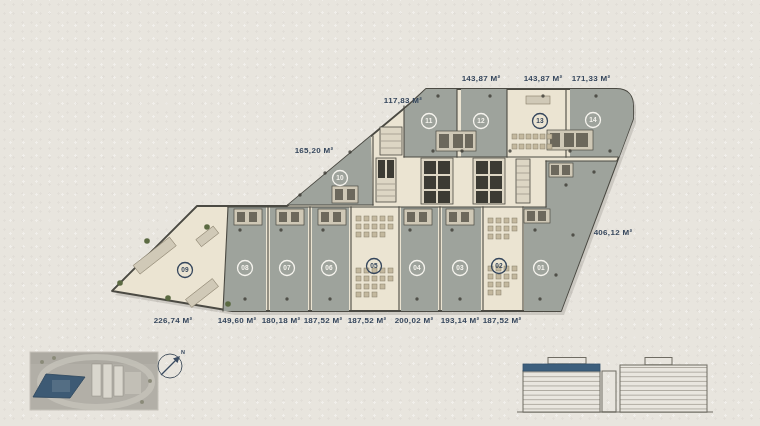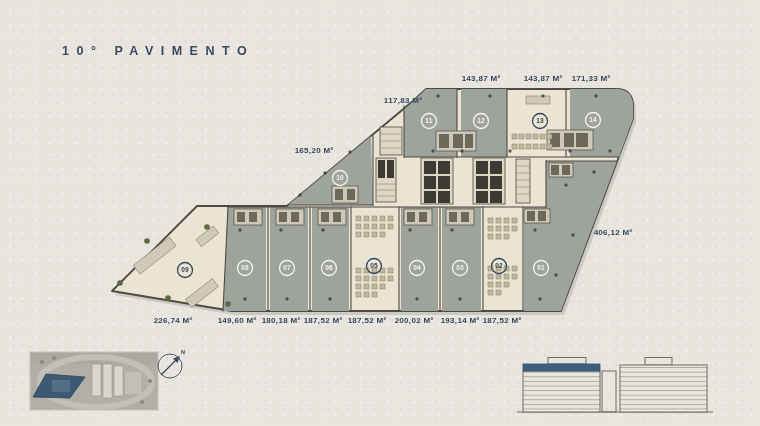--- a/index.html
+++ b/index.html
@@ -39,21 +39,20 @@
   .badge-n text{fill:#35465c;}
   .elev{fill:none;stroke:#6f6c63;stroke-width:1;}
   .elev-floors{fill:url(#floorlines);stroke:#6f6c63;stroke-width:1;}
   .compass-txt{font:700 5.5px "Liberation Sans",sans-serif;fill:#3a4b61;}
 </style>
 </head>
 <body>
 
 <div class="stage">
 
-  <div class="page-title">10° PAVIMENTO</div>
 
   <svg width="760" height="426" viewBox="0 0 760 426">
     <defs>
       <pattern id="floorlines" patternUnits="userSpaceOnUse" width="6" height="4.6">
         <rect width="6" height="4.6" fill="#e9e6df"></rect>
         <line x1="0" y1="4.2" x2="6" y2="4.2" stroke="#9a968b" stroke-width=".8"></line>
       </pattern>
     </defs>
 
     <g>

